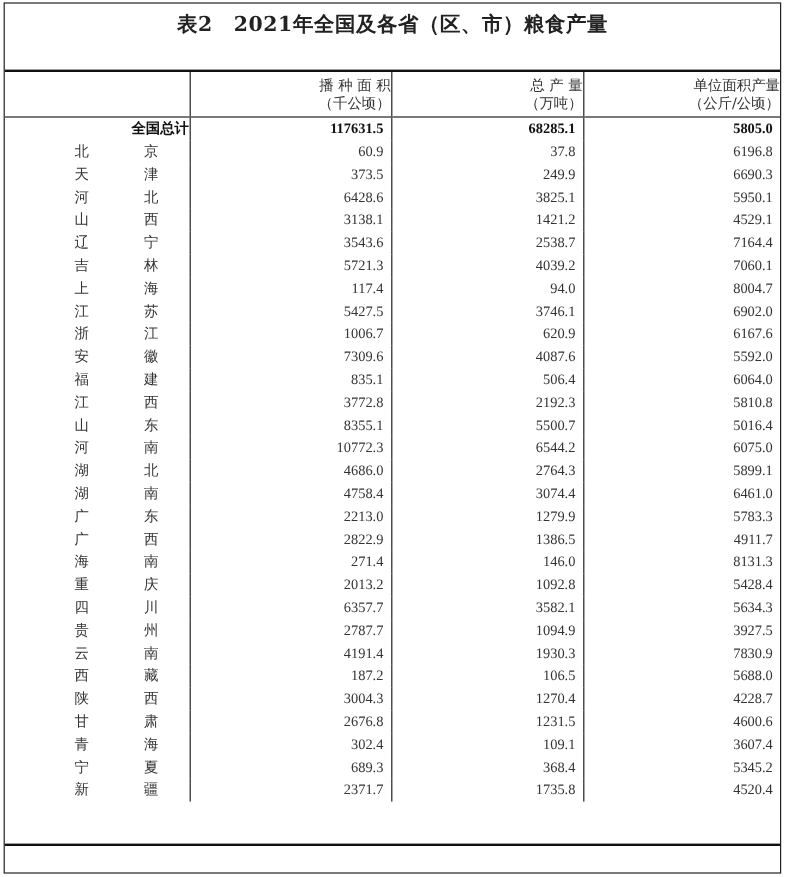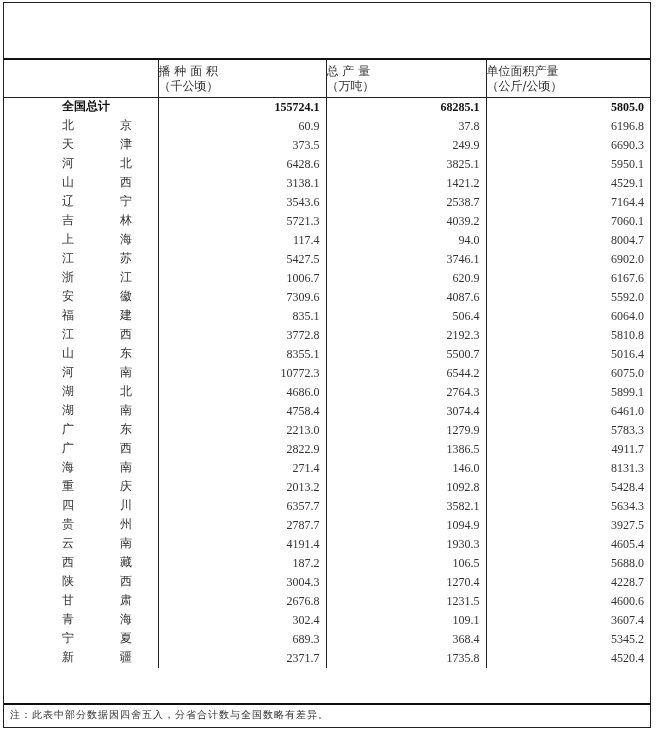--- a/index.html
+++ b/index.html
@@ -8,37 +8,38 @@
   .frame { position: absolute; left: 3px; top: 2px; width: 648px; height: 726px;
            border: 1px solid #222; box-sizing: border-box; }
   .title { position: absolute; left: 0; right: 0; top: 6px; text-align: center;
            font-family: "DejaVu Serif", "Liberation Serif", serif; font-weight: bold;
            font-size: 17px; letter-spacing: 0.5px; color: #222; }
   .rule-thick { position: absolute; left: 0; right: 0; height: 2px; background: #111; }
   .table-area { position: absolute; left: 0; top: 57px; width: 646px; }
   table { border-collapse: collapse; width: 646px; table-layout: fixed; }
   col.c0 { width: 154px; } col.c1 { width: 168px; } col.c2 { width: 160px; } col.c3 { width: 164px; }
   th { height: 37px; font-weight: normal; font-family: "DejaVu Sans", "Liberation Sans", sans-serif;
-       font-size: 12px; line-height: 15px; color: #333; text-align: left; vertical-align: middle;
+       font-size: 12px; line-height: 15px; color: #333; text-align: right; vertical-align: middle;
        border-left: 1px solid #222; border-bottom: 1px solid #222; padding: 0; }
   th:first-child { border-left: none; }
   td { height: 19px; padding: 0 6px 0 0; font-size: 12px; line-height: 19px; text-align: right;
        border-left: 1px solid #222; font-family: "Liberation Serif", "DejaVu Serif", serif; color: #333; }
-  td:first-child { border-left: none; text-align: left; padding: 0; font-family: Liberation Mono, monospace; color: #333; }
+  td:first-child { border-left: none; text-align: right; padding: 0; font-family: Liberation Serif, serif; color: #333; }
   tr.total td { font-weight: bold; color: #111; }
   .region { display: flex; justify-content: space-between; width: 70px; margin-left: 58px; }
   tr.total .region { display: block; margin-left: 58px; width: auto; }
   .hdr-line { display: block; }
   .note { position: absolute; left: 6px; top: 705px; font-size: 10px; color: #333;
           font-family: "DejaVu Serif", "Liberation Serif", serif; letter-spacing: 1px; }
 </style>
 </head>
 <body>
 
 <div class="frame">
+  <div class="title">表2　2021年全国及各省（区、市）粮食产量</div>
   <div class="rule-thick" style="top:55px"></div>
 
   <div class="table-area">
     <table>
       <colgroup>
           <col class="c0">
           <col class="c1">
           <col class="c2">
           <col class="c3">
         </colgroup>
@@ -57,21 +58,21 @@
             <span class="hdr-line">单位面积产量</span>
             <span class="hdr-line">（公斤/公顷）</span>
           </th>
         </tr>
       </thead>
       <tbody id="tbody">
         <tr class="total">
           <td>
               <span class="region">全国总计</span>
             </td>
-          <td>155724.1</td>
+          <td>117631.5</td>
           <td>68285.1</td>
           <td>5805.0</td>
         </tr>
       <tr>
             <td>
               <span class="region">
                 <span>北</span>
                 <span>京</span>
               </span>
             </td>
@@ -312,21 +313,21 @@
           </tr>
           <tr>
             <td>
               <span class="region">
                 <span>云</span>
                 <span>南</span>
               </span>
             </td>
             <td>4191.4</td>
             <td>1930.3</td>
-            <td>4605.4</td>
+            <td>7830.9</td>
           </tr>
           <tr>
             <td>
               <span class="region">
                 <span>西</span>
                 <span>藏</span>
               </span>
             </td>
             <td>187.2</td>
             <td>106.5</td>
@@ -385,14 +386,13 @@
             </td>
             <td>2371.7</td>
             <td>1735.8</td>
             <td>4520.4</td>
           </tr>
         </tbody>
     </table>
   </div>
 
   <div class="rule-thick" style="top:700px"></div>
-  <div class="note">注：此表中部分数据因四舍五入，分省合计数与全国数略有差异。</div>
 </div>
 
 </body></html>

